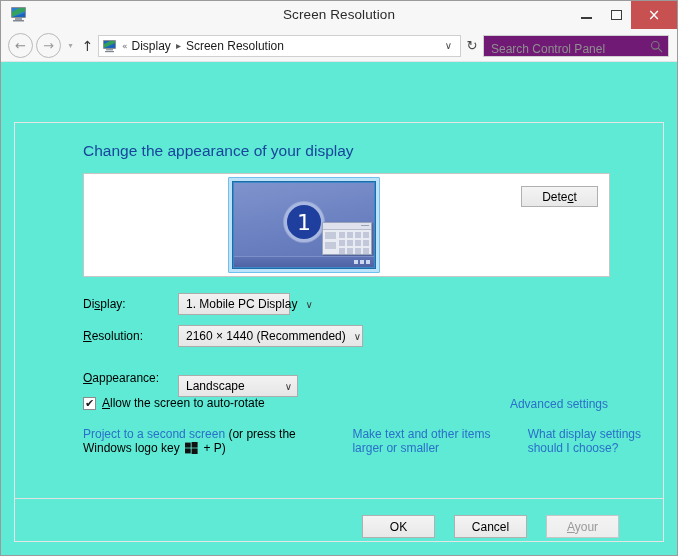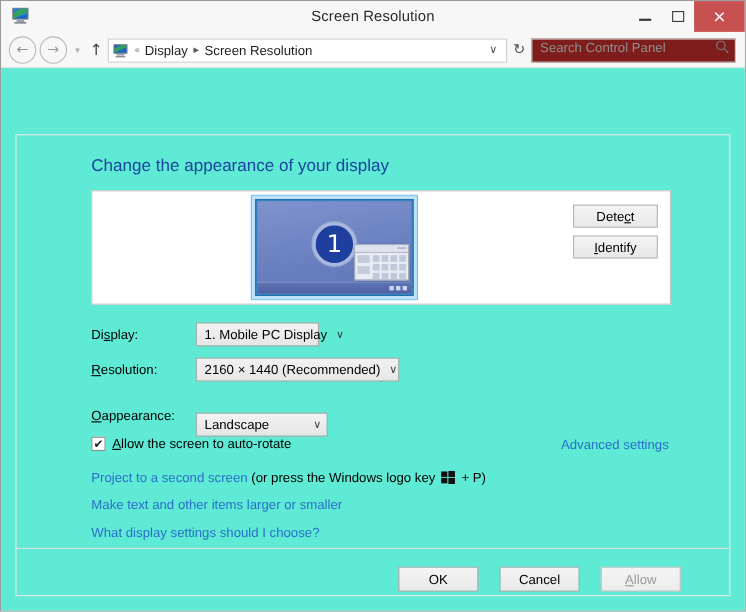--- a/index.html
+++ b/index.html
@@ -165,25 +165,25 @@
     width: 22px;
     text-align: center;
     color: #4c4c4c;
     font-size: 13px;
     font-family: "DejaVu Sans", sans-serif;
     line-height: 1;
   }
   .searchbox {
     width: 186px;
     height: 22px;
-    background: #7f1d1d;
+    background: #701a75;
     border: 1px solid #cfcfcf;
     box-sizing: border-box;
     display: flex;
-    align-items: flex-start;
+    align-items: flex-end;
     padding: 0 5px 0 7px;
     flex: 0 0 auto;
   }
   .search-ph {
     flex: 1 1 auto;
     font-size: 12px;
     color: #8f8f8f;
     white-space: nowrap;
     overflow: hidden;
   }
@@ -388,21 +388,21 @@
     position: absolute;
     right: 69px; top: 335px;
     font-size: 12px;
     color: #2a6fc9;
   }
 
   .links {
     position: absolute;
     left: 82px; top: 365px;
     display: flex;
-    flex-direction: column;
+    flex-direction: row;
     gap: 11px;
   }
   .link {
     font-size: 12px;
     color: #2a6fc9;
   }
   .winlogo {
     display: inline-block;
     width: 13px; height: 12px;
     vertical-align: -2px;
@@ -544,23 +544,20 @@
               </div>
             </div>
           </div>
         </div>
       </div>
 
       <div class="side-buttons">
         <div class="btn small">
             <span><span>Dete</span><u>c</u><span>t</span></span>
           </div>
-        <div class="btn small">
-            <span><u>I</u><span>dentify</span></span>
-          </div>
       </div>
     </div>
 
     <div class="row row-display">
       <span class="lbl"><span>Di</span><u>s</u><span>play:</span></span>
       <div class="combo">
         <span class="cval">1. Mobile PC Display</span>
         <span class="carrow">∨</span>
       </div>
     </div>
@@ -602,18 +599,18 @@
       <div class="link">Make text and other items larger or smaller</div>
       <div class="link">What display settings should I choose?</div>
     </div>
 
     <div class="footer-sep"></div>
 
     <div class="footer-buttons">
       <div class="btn dlg">OK</div>
       <div class="btn dlg">Cancel</div>
       <div class="btn dlg disabled">
-          <span><u>A</u><span>llow</span></span>
+          <span><u>A</u><span>your</span></span>
         </div>
     </div>
 
   </div>
 </div>
 
 </body></html>

